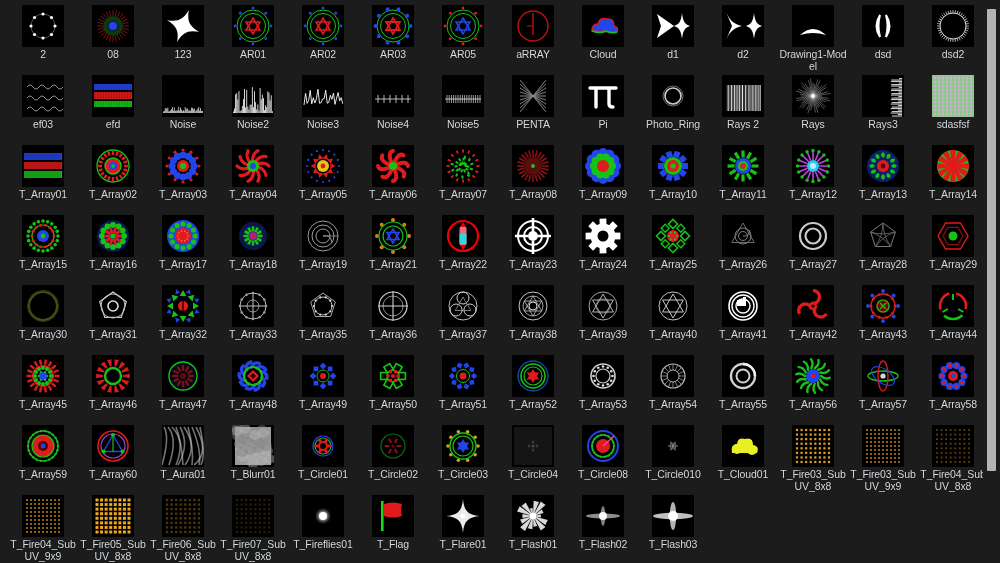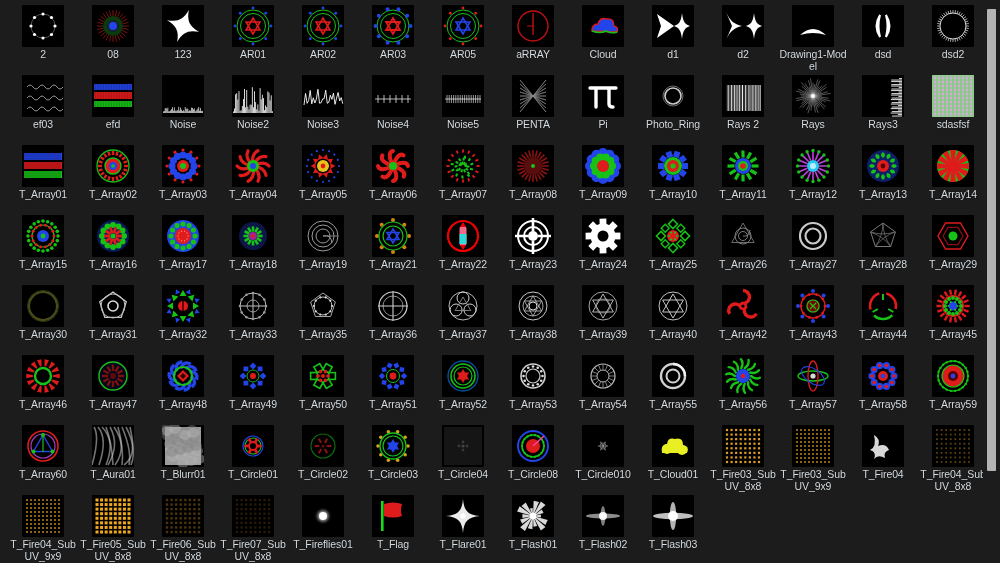--- a/index.html
+++ b/index.html
@@ -1629,20 +1629,33 @@
         <div class="thumb">
           <svg viewBox="0 0 42 42">
             <g>
               <circle cx="21" cy="21" r="14" fill="none" stroke="#c0c0c0" stroke-width="1" opacity="1"></circle>
               <polygon points="21.00,9.00 31.39,27.00 10.61,27.00" fill="none" stroke="#c8c8c8" stroke-width="1"></polygon>
               <polygon points="21.00,33.00 10.61,15.00 31.39,15.00" fill="none" stroke="#c8c8c8" stroke-width="1"></polygon>
             </g>
           </svg>
         </div>
         <div class="label">T_Array40</div>
+      </div>
+      <div class="cell">
+        <div class="thumb">
+          <svg viewBox="0 0 42 42">
+            <g>
+              <circle cx="21" cy="21" r="14" fill="none" stroke="#ffffff" stroke-width="1.6" opacity="1"></circle>
+              <circle cx="21" cy="21" r="11" fill="none" stroke="#ffffff" stroke-width="1.4" opacity="1"></circle>
+              <circle cx="21" cy="21" r="7" fill="none" stroke="#ffffff" stroke-width="1.4" opacity="1"></circle>
+              <path d="M15 15 h6 v-3 h3 v9 h-9Z" fill="#ffffff"></path>
+            </g>
+          </svg>
+        </div>
+        <div class="label">T_Array41</div>
       </div>
       <div class="cell">
         <div class="thumb">
           <svg viewBox="0 0 42 42">
             <g>
               <circle cx="21" cy="12" r="6.5" fill="none" stroke="#e01b1b" stroke-width="3.4" stroke-dasharray="22 22" transform="rotate(-89.5353906273091 21 12)"></circle>
               <circle cx="28.794228634059948" cy="25.5" r="6.5" fill="none" stroke="#e01b1b" stroke-width="3.4" stroke-dasharray="22 22" transform="rotate(29.845130209103026 28.794228634059948 25.5)"></circle>
               <circle cx="13.205771365940054" cy="25.500000000000004" r="6.5" fill="none" stroke="#e01b1b" stroke-width="3.4" stroke-dasharray="22 22" transform="rotate(149.22565104551515 13.205771365940054 25.500000000000004)"></circle>
               <circle cx="21" cy="21" r="4" fill="#e01b1b" opacity="1"></circle>
               <circle cx="21" cy="21" r="1.6" fill="#000" opacity="1"></circle>
@@ -2421,30 +2434,20 @@
               <rect x="36.10" y="36.10" width="1.8" height="1.8" fill="#e8a32a" opacity="0.75"></rect>
             </g>
           </svg>
         </div>
         <div class="label">T_Fire03_SubUV_9x9</div>
       </div>
       <div class="cell">
         <div class="thumb">
           <svg viewBox="0 0 42 42">
             <g>
-              <path d="M12 10 q7 4 4 11 q8 -3 11 4 q-6 2 -4 8 q-7 -4 -11 1 q3 -7 -4 -9 q7 -3 4 -15Z" fill="#d8d8d8"></path>
-            </g>
-          </svg>
-        </div>
-        <div class="label">T_Fire04</div>
-      </div>
-      <div class="cell">
-        <div class="thumb">
-          <svg viewBox="0 0 42 42">
-            <g>
               <rect x="4.10" y="4.10" width="1.8" height="1.8" fill="#e8a32a" opacity="0.4"></rect>
               <rect x="8.67" y="4.10" width="1.8" height="1.8" fill="#e8a32a" opacity="0.4"></rect>
               <rect x="13.24" y="4.10" width="1.8" height="1.8" fill="#e8a32a" opacity="0.4"></rect>
               <rect x="17.81" y="4.10" width="1.8" height="1.8" fill="#e8a32a" opacity="0.4"></rect>
               <rect x="22.39" y="4.10" width="1.8" height="1.8" fill="#e8a32a" opacity="0.4"></rect>
               <rect x="26.96" y="4.10" width="1.8" height="1.8" fill="#e8a32a" opacity="0.4"></rect>
               <rect x="31.53" y="4.10" width="1.8" height="1.8" fill="#e8a32a" opacity="0.4"></rect>
               <rect x="36.10" y="4.10" width="1.8" height="1.8" fill="#e8a32a" opacity="0.4"></rect>
               <rect x="4.10" y="8.67" width="1.8" height="1.8" fill="#e8a32a" opacity="0.4"></rect>
               <rect x="8.67" y="8.67" width="1.8" height="1.8" fill="#e8a32a" opacity="0.4"></rect>

